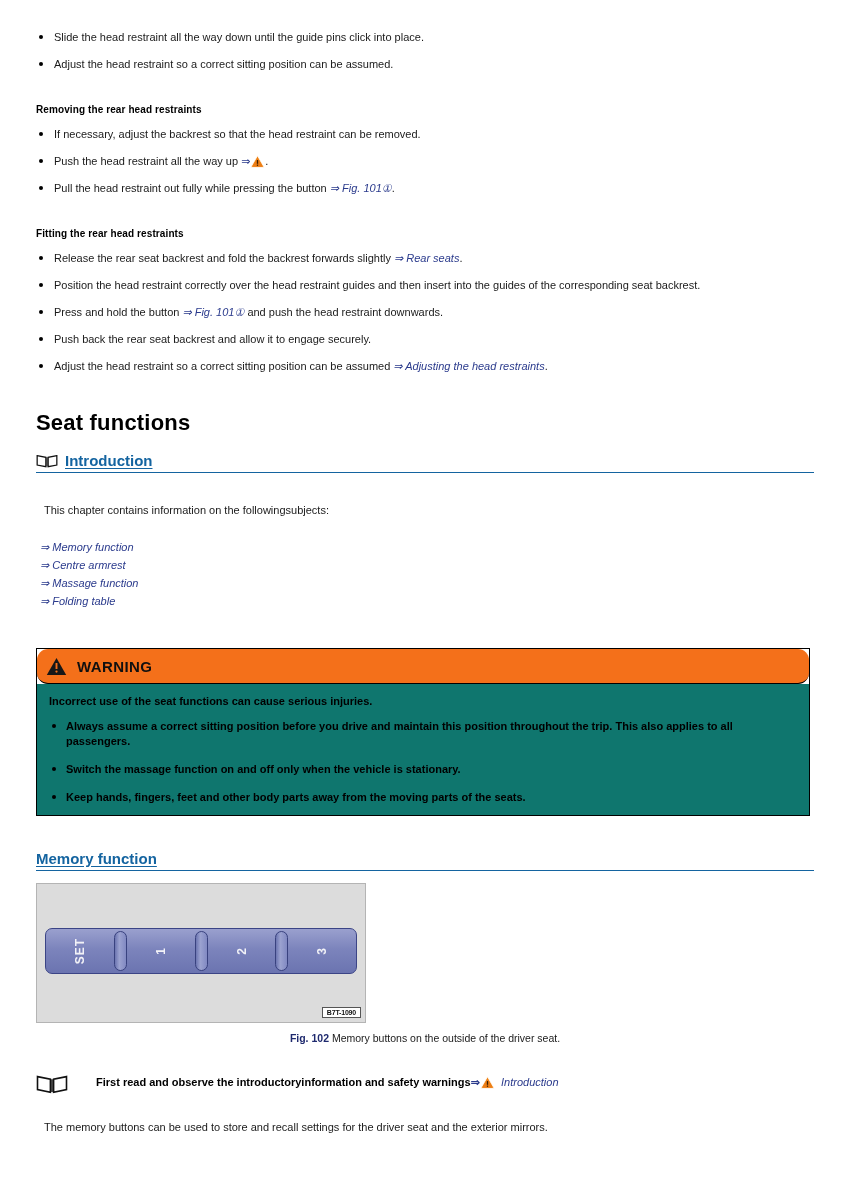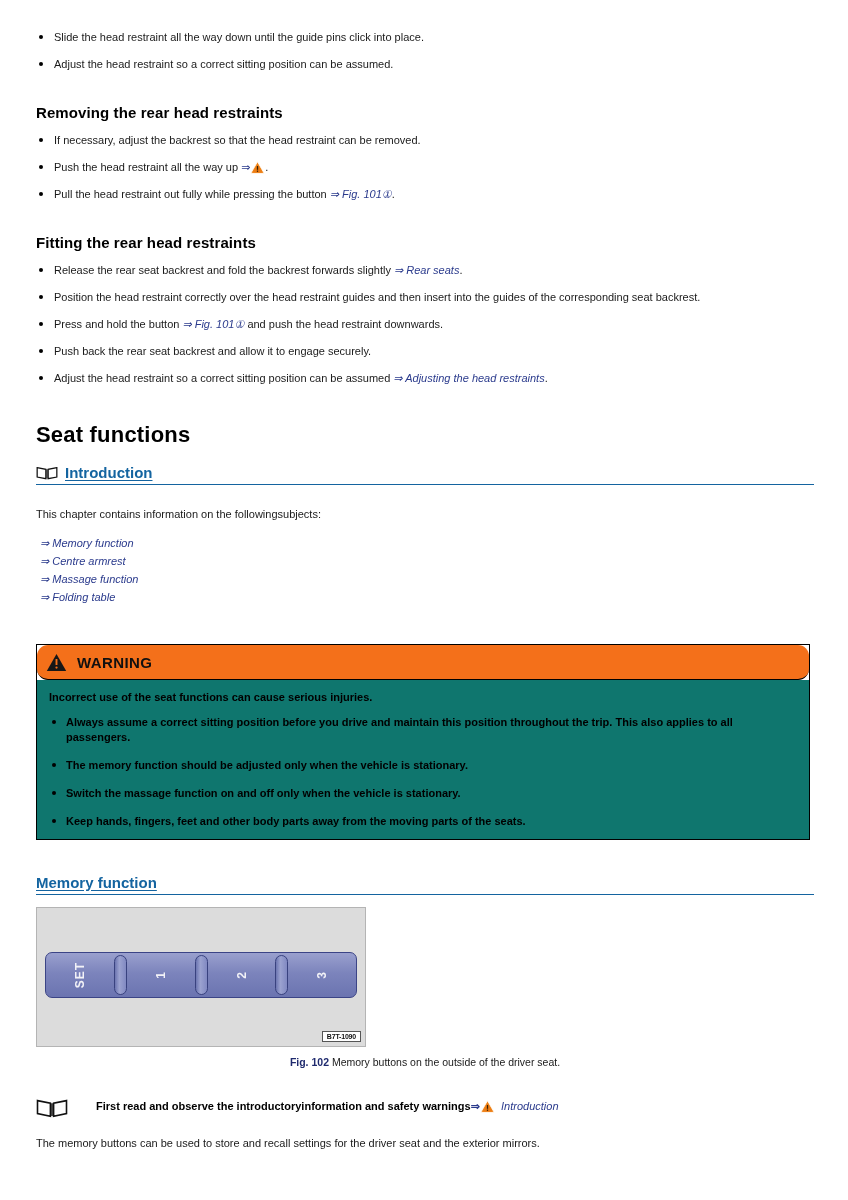--- a/index.html
+++ b/index.html
@@ -51,21 +51,21 @@
     left: 3px;
     top: 5px;
     width: 4px;
     height: 4px;
     background: #000;
     border-radius: 50%;
   }
 
   
   h3.sub {
-    font-size: 15px;
+    font-size: 10px;
     font-weight: bold;
     margin: 0 0 12px 0;
     color: #000;
     letter-spacing: 0.1px;
   }
   h1.chapter {
     font-size: 22px;
     font-weight: bold;
     margin: 0 0 16px 0;
     color: #000;
@@ -105,21 +105,21 @@
   .linklist li {
     font-size: 11px;
     line-height: 18px;
     color: #2A3A8C;
     font-style: italic;
   }
 
   p.body {
     font-size: 11px;
     line-height: 15px;
-    margin: 0;
+    margin: 8px;
     color: #1a1a1a;
   }
 
   
   .warn-tri {
     display: inline-block;
     vertical-align: -3px;
     width: 15px;
     height: 13px;
   }
@@ -365,21 +365,20 @@
         <polygon points="10.5,1 20.2,18 0.8,18" fill="#171717"></polygon>
         <rect x="9.55" y="6" width="1.9" height="6" fill="#F4701A"></rect>
         <circle cx="10.5" cy="14.6" r="1.15" fill="#F4701A"></circle>
       </svg>
       <span class="wtitle">WARNING</span>
     </div>
     <div class="bdy">
       <p class="lead">Incorrect use of the seat functions can cause serious injuries.</p>
       <ul>
         <li>Always assume a correct sitting position before you drive and maintain this position throughout the trip. This also applies to all passengers.</li>
-        <li>The memory function should be adjusted only when the vehicle is stationary.</li>
         <li>Switch the massage function on and off only when the vehicle is stationary.</li>
         <li>Keep hands, fingers, feet and other body parts away from the moving parts of the seats.</li>
       </ul>
     </div>
   </div>
 
   <div class="spacer34"></div>
 
   <h2 class="bluehead plain">
     <span class="htext">Memory function</span>

